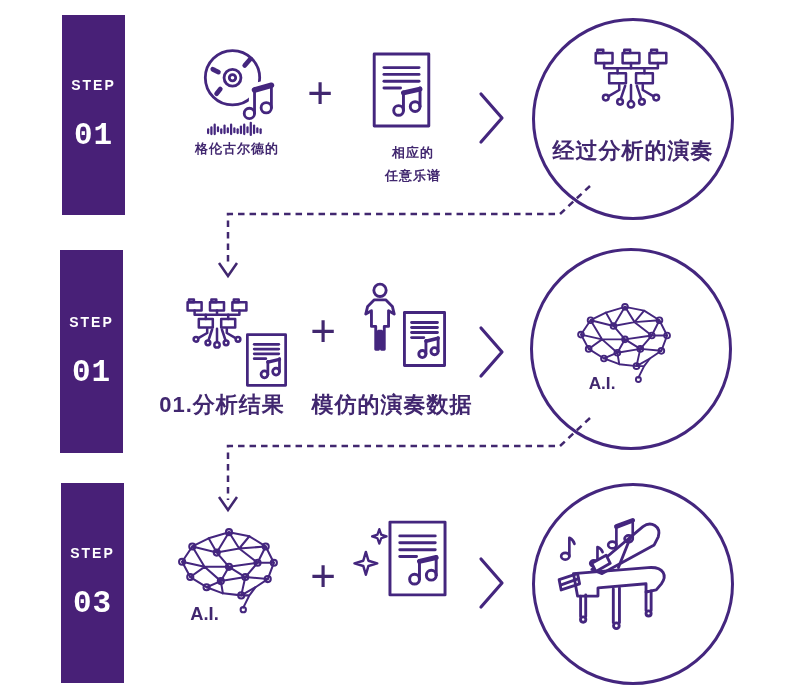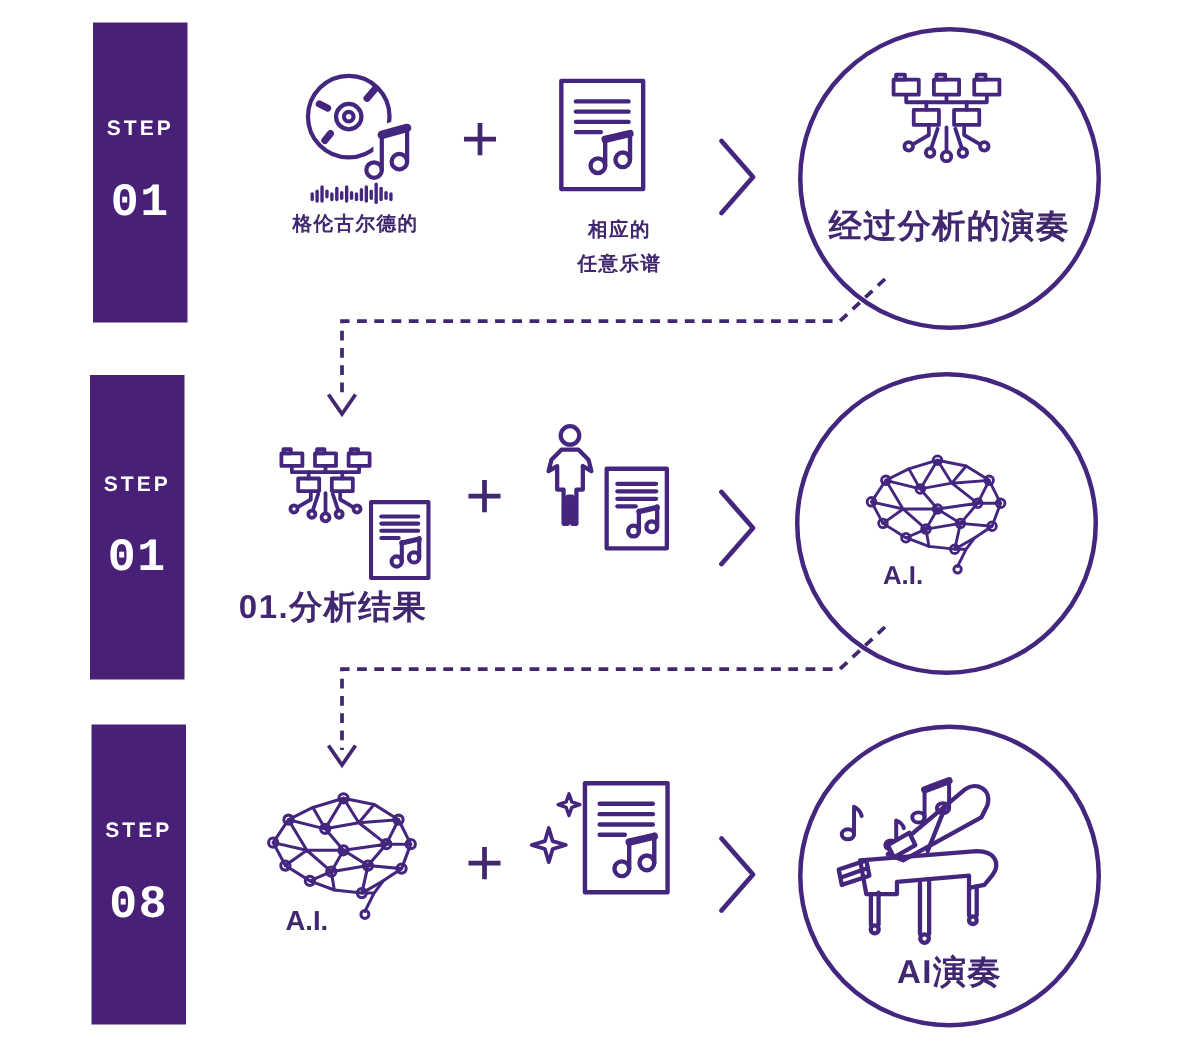--- a/index.html
+++ b/index.html
@@ -27,21 +27,21 @@
   <div class="bar" style="left:62px;top:15px;height:200px;">
     <div class="w">STEP</div>
     <div class="n">01</div>
   </div>
   <div class="bar" style="left:60px;top:250px;height:203px;">
     <div class="w">STEP</div>
     <div class="n">01</div>
   </div>
   <div class="bar" style="left:61px;top:483px;height:200px;">
     <div class="w">STEP</div>
-    <div class="n">08</div>
+    <div class="n">03</div>
   </div>
 
   <svg class="icon" style="left:200px;top:44px;" width="80" height="90" viewBox="0 0 84 96">
     <g class="ln" stroke-width="3">
       <circle cx="34" cy="36" r="29"></circle>
       <circle cx="34" cy="36" r="9"></circle>
       <circle cx="34" cy="36" r="3.4"></circle>
       <g stroke-width="5">
         <line x1="47" y1="23" x2="53" y2="16"></line>
         <line x1="21" y1="48" x2="17" y2="53"></line>
@@ -194,20 +194,21 @@
       <line x1="12" y1="23" x2="48" y2="23"></line>
       <line x1="12" y1="30" x2="48" y2="30"></line>
       <line x1="12" y1="37" x2="29" y2="37"></line>
       <circle cx="27" cy="60" r="5"></circle>
       <circle cx="44" cy="56" r="5"></circle>
       <line x1="32" y1="60" x2="32" y2="41"></line>
       <line x1="49" y1="56" x2="49" y2="37"></line>
       <path d="M32,42 L49,38" stroke-width="5"></path>
     </g>
   </svg>
+  <div class="lbl s20" style="left:297px;top:393px;width:190px;">模仿的演奏数据</div>
 
   <svg class="icon" style="left:479px;top:326px;" width="26" height="52" viewBox="0 0 26 52">
     <polyline class="ln" stroke-width="3.2" points="2,2 23,26 2,50"></polyline>
   </svg>
 
   <div class="circle" style="left:530px;top:248px;"></div>
   <svg class="icon" style="left:575px;top:303px;" width="100" height="88" viewBox="0 0 104 92">
     <g class="ln" stroke-width="2">
       <path d="M32,10 L52,4 L72,8 L88,18 L96,34 L90,50 L78,58 L64,66 L46,64 L30,58 L14,48 L6,33 L16,18 Z"></path>
       <path d="M16,18 L40,24 L32,10 M52,4 L40,24 L62,20 L52,4 M72,8 L62,20 L88,18 M88,18 L80,34 L96,34 M62,20 L80,34 L52,38 L40,24 M6,33 L28,38 L16,18 M14,48 L28,38 L44,52 L30,58 M28,38 L52,38 L44,52 L46,64 M52,38 L68,48 L44,52 M80,34 L68,48 L90,50 M68,48 L64,66 M78,58 L72,66 L64,66 M72,66 L66,78"></path>
@@ -304,21 +305,20 @@
       <path d="M6,72 L24,66 L26,76 L8,82 Z"></path>
       <line x1="8" y1="77" x2="25" y2="71"></line>
       <path d="M27,88 V108 M32,87 V108"></path>
       <circle cx="29.5" cy="111" r="2.6"></circle>
       <path d="M59,81 V114 M65,80 V114"></path>
       <circle cx="62" cy="117" r="2.8"></circle>
       <path d="M91,84 V102 M96,83 V102"></path>
       <circle cx="93.5" cy="105" r="2.5"></circle>
     </g>
   </svg>
-  <div class="lbl s20" style="left:531px;top:636px;width:204px;">AI演奏</div>
 
   <svg class="conn" width="800" height="700" viewBox="0 0 800 700">
     <g stroke="#41276f" stroke-width="2.5" fill="none">
       <path d="M590,186 L560,214 L228,214 L228,266" stroke-dasharray="6.5 5"></path>
       <path d="M219,263 L228,276 L237,263"></path>
       <path d="M590,418 L560,446 L228,446 L228,500" stroke-dasharray="6.5 5"></path>
       <path d="M219,497 L228,510 L237,497"></path>
     </g>
   </svg>
 

